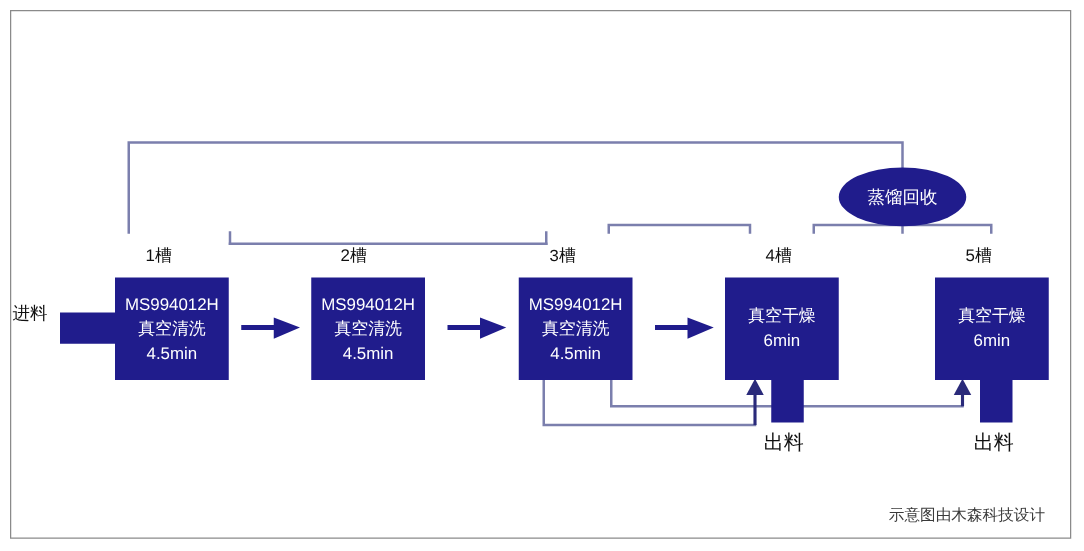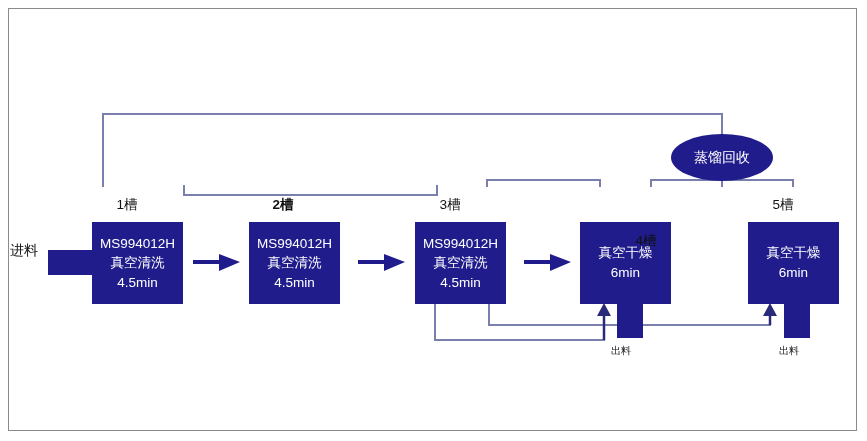--- a/index.html
+++ b/index.html
@@ -90,21 +90,21 @@
   }
   .mid-note {
     position: absolute;
     font-size: 13.5px;
     color: #111111;
     white-space: nowrap;
     z-index: 5;
   }
   .outlet-label {
     position: absolute;
-    font-size: 10px;
+    font-size: 16px;
     color: #111111;
     white-space: nowrap;
     z-index: 5;
     text-align: right;
   }
   .credit {
     position: absolute;
     font-size: 12.5px;
     color: #3a3a3a;
     white-space: nowrap;
@@ -177,23 +177,23 @@
   <div class="tab" style="left:48px; top:250px; width:50px; height:25px;"></div>
   <div class="side-text" style="left:10px; top:242px;">进料</div>
 
   <div class="tab" style="left:617px; top:300px; width:26px; height:38px;"></div>
   <div class="tab" style="left:784px; top:300px; width:26px; height:38px;"></div>
 
   <div class="outlet-label" style="left:611px; top:344px;">出料</div>
   <div class="outlet-label" style="left:779px; top:344px;">出料</div>
 
   <div class="slot-label" style="left:97px; top:196px; width:60px;text-align:center;">1槽</div>
-  <div class="slot-label" style="left:253px; top:196px; width:60px;font-weight:bold;">2槽</div>
+  <div class="slot-label" style="left:253px; top:196px; width:60px;">2槽</div>
   <div class="slot-label" style="left:420px; top:196px; width:60px;font-family:Liberation Mono, monospace;">3槽</div>
-  <div class="slot-label" style="left:616px; top:196px; width:60px;margin-top:36px;">4槽</div>
+  <div class="slot-label" style="left:593px; top:196px; width:60px;">4槽</div>
   <div class="slot-label" style="left:753px; top:196px; width:60px;text-align:center;">5槽</div>
 
   <div class="proc-box" style="left:92px; top:222px; width:91px; height:82px;">
     <span class="ln">MS994012H</span>
     <span class="ln">真空清洗</span>
     <span class="ln">4.5min</span>
   </div>
 
   <div class="proc-box" style="left:249px; top:222px; width:91px; height:82px;">
     <span class="ln">MS994012H</span>
@@ -215,14 +215,15 @@
   <div class="proc-box" style="left:748px; top:222px; width:91px; height:82px;">
     <span class="ln">真空干燥</span>
     <span class="ln">6min</span>
   </div>
 
   <div class="ellipse-node" style="left:671px; top:134px; width:102px; height:47px;">
     <span>蒸馏回收</span>
   </div>
 
 
+  <div class="credit" style="left:711px; top:404px;">示意图由木森科技设计</div>
 
 </div>
 
 </body></html>

